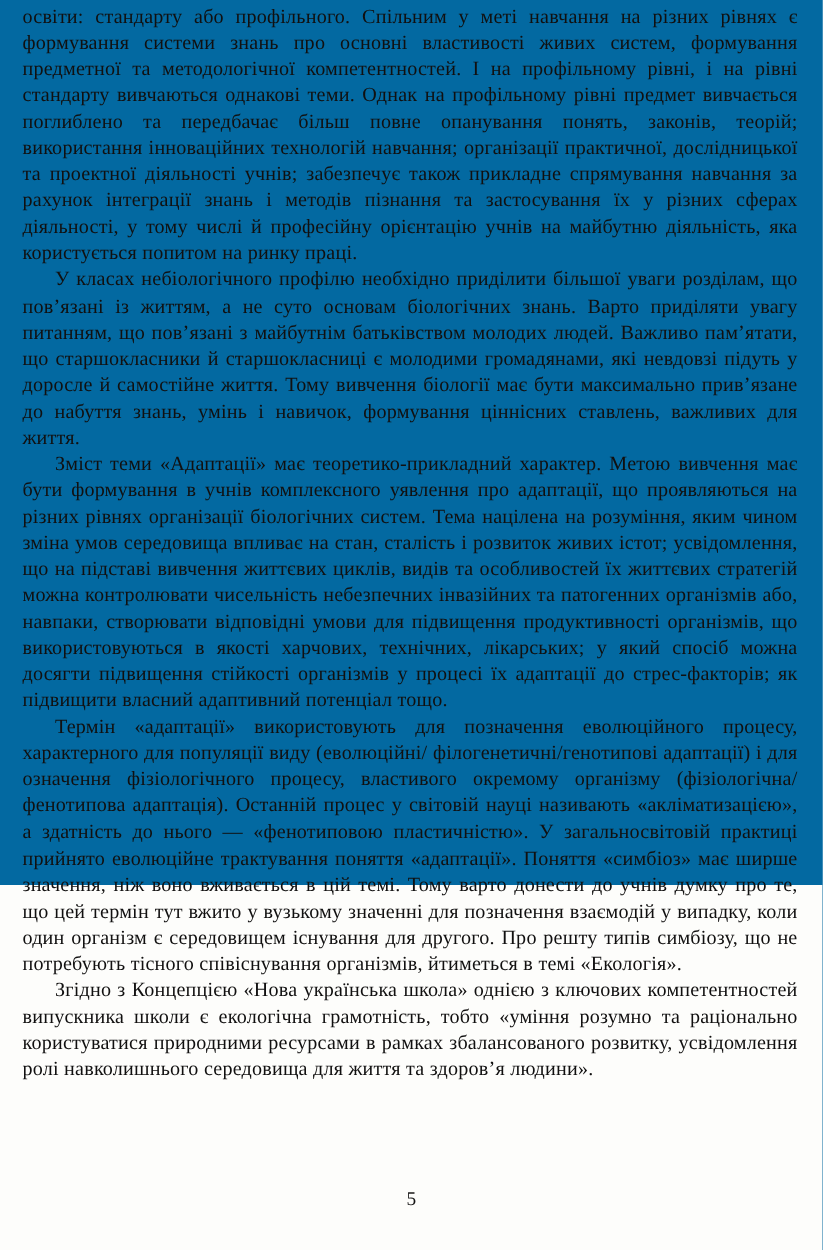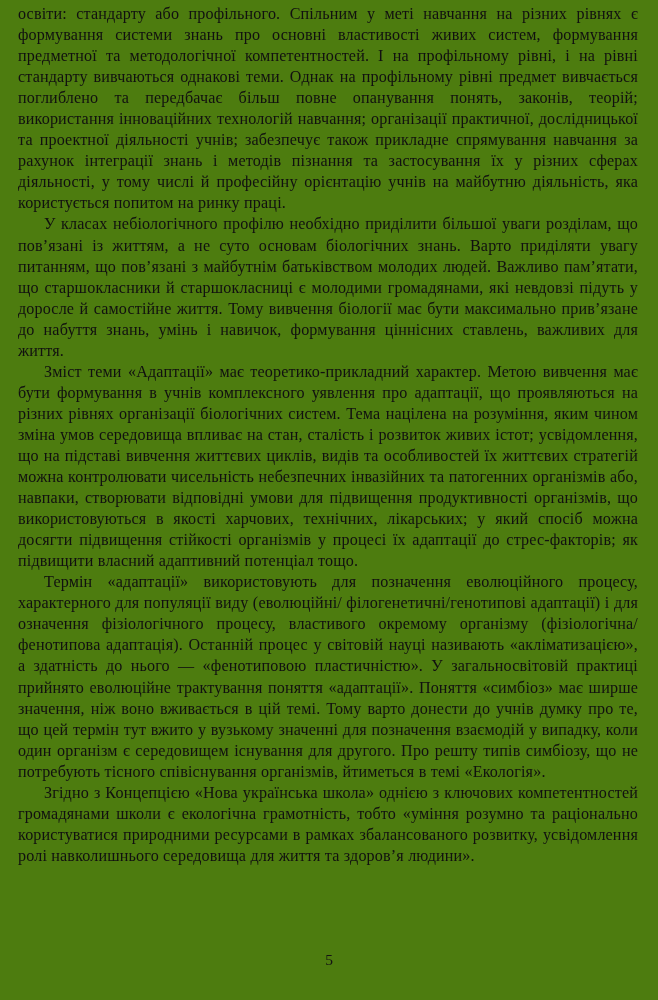--- a/index.html
+++ b/index.html
@@ -11,24 +11,24 @@
     width: 658px;
     height: 1000px;
     background: #fdfdfb;
     font-family: "Liberation Serif", "DejaVu Serif", serif;
     color: #111010;
     overflow: hidden;
   }
   .page {
     position: relative;
     width: 658px;
-    height: 1000px;
+    height: 708px;
     box-sizing: border-box;
     padding: 12px;
-    background: #4d7c0f;
+    background: #0369a1;
   }
   .text-column {
     position: absolute;
     left: 18px;
     top: 3px;
     width: 620px;
   }
   p.para {
     margin: 0;
     padding: 0;
@@ -60,18 +60,18 @@
 </head>
 <body>
 
 <div class="page">
 
   <div class="text-column">
     <p class="para no-indent">освіти: стандарту або профільного. Спільним у меті навчання на різних рівнях є формування системи знань про основні властивості живих систем, формування предметної та методологічної компетентностей. І на профільному рівні, і на рівні стандарту вивчаються однакові теми. Однак на профільному рівні предмет вивчається поглиблено та передбачає більш повне опанування понять, законів, теорій; використання інноваційних технологій навчання; організації практичної, дослідницької та проектної діяльності учнів; забезпечує також прикладне спрямування навчання за рахунок інтеграції знань і методів пізнання та застосування їх у різних сферах діяльності, у тому числі й професійну орієнтацію учнів на майбутню діяльність, яка користується попитом на ринку праці.</p>
     <p class="para">У класах небіологічного профілю необхідно приділити більшої уваги розділам, що пов’язані із життям, а не суто основам біологічних знань. Варто приділяти увагу питанням, що пов’язані з майбутнім батьківством молодих людей. Важливо пам’ятати, що старшокласники й старшокласниці є молодими громадянами, які невдовзі підуть у доросле й самостійне життя. Тому вивчення біології має бути максимально прив’язане до набуття знань, умінь і навичок, формування ціннісних ставлень, важливих для життя.</p>
     <p class="para">Зміст теми «Адаптації» має теоретико-прикладний характер. Метою вивчення має бути формування в учнів комплексного уявлення про адаптації, що проявляються на різних рівнях організації біологічних систем. Тема націлена на розуміння, яким чином зміна умов середовища впливає на стан, сталість і розвиток живих істот; усвідомлення, що на підставі вивчення життєвих циклів, видів та особливостей їх життєвих стратегій можна контролювати чисельність небезпечних інвазійних та патогенних організмів або, навпаки, створювати відповідні умови для підвищення продуктивності організмів, що використовуються в якості харчових, технічних, лікарських; у який спосіб можна досягти підвищення стійкості організмів у процесі їх адаптації до стрес-факторів; як підвищити власний адаптивний потенціал тощо.</p>
     <p class="para">Термін «адаптації» використовують для позначення еволюційного процесу, характерного для популяції виду (еволюційні/ філогенетичні/генотипові адаптації) і для означення фізіологічного процесу, властивого окремому організму (фізіологічна/фенотипова адаптація). Останній процес у світовій науці називають «акліматизацією», а здатність до нього — «фенотиповою пластичністю». У загальносвітовій практиці прийнято еволюційне трактування поняття «адаптації». Поняття «симбіоз» має ширше значення, ніж воно вживається в цій темі. Тому варто донести до учнів думку про те, що цей термін тут вжито у вузькому значенні для позначення взаємодій у випадку, коли один організм є середовищем існування для другого. Про решту типів симбіозу, що не потребують тісного співіснування організмів, йтиметься в темі «Екологія».</p>
-    <p class="para">Згідно з Концепцією «Нова українська школа» однією з ключових компетентностей громадянами школи є екологічна грамотність, тобто «уміння розумно та раціонально користуватися природними ресурсами в рамках збалансованого розвитку, усвідомлення ролі навколишнього середовища для життя та здоров’я людини».</p>
+    <p class="para">Згідно з Концепцією «Нова українська школа» однією з ключових компетентностей випускника школи є екологічна грамотність, тобто «уміння розумно та раціонально користуватися природними ресурсами в рамках збалансованого розвитку, усвідомлення ролі навколишнього середовища для життя та здоров’я людини».</p>
   </div>
 
   <div class="page-number">5</div>
 
 </div>
 
 </body></html>

